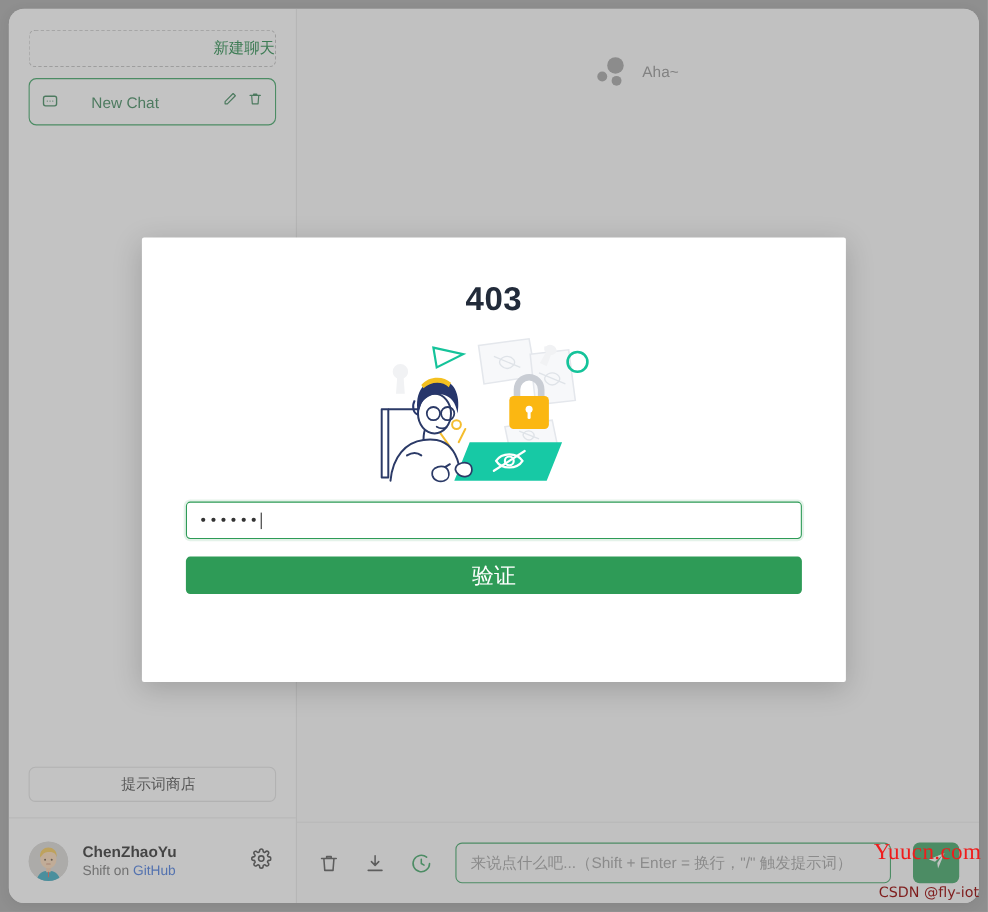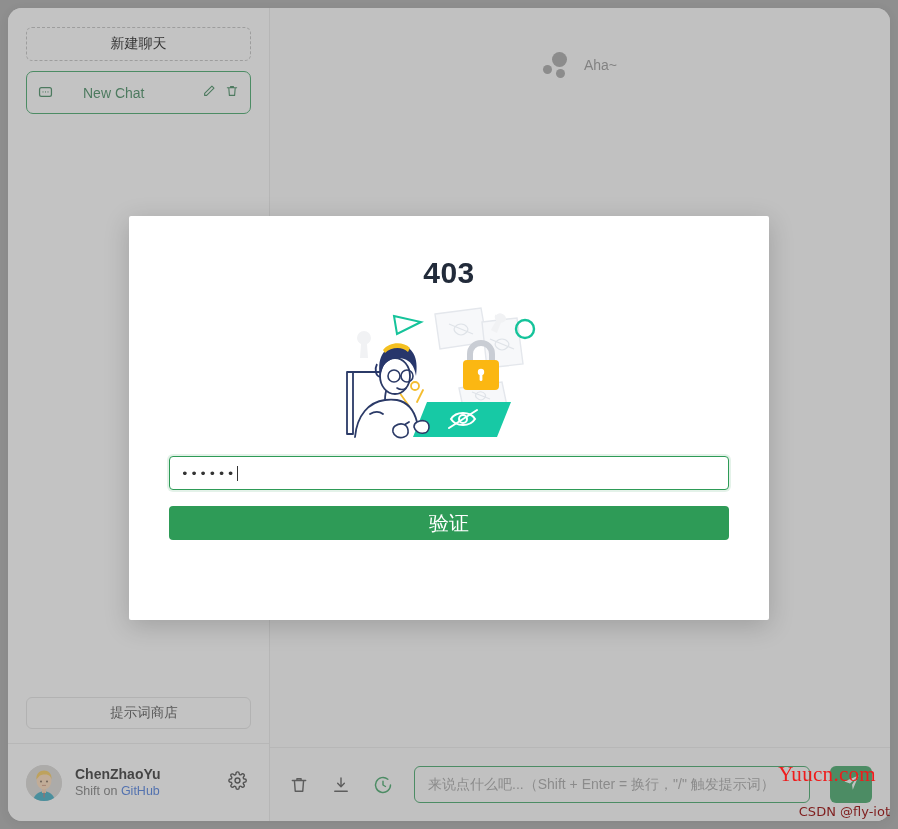--- a/index.html
+++ b/index.html
@@ -18,22 +18,22 @@
   
   .sidebar{
     width:262px;height:100%;background:#fafafa;
     border-right:1px solid #e3e3e3;
     display:flex;flex-direction:column;box-sizing:border-box;
     position:relative;
   }
   .sb-top{padding:19px 18px 0 18px;}
   .new-chat-btn{
     height:34px;border:1px dashed #b9b9b9;border-radius:6px;
-    display:flex;align-items:center;justify-content:center;
-    font-size:14px;color:#000000;background:transparent;cursor:pointer;
+    display:flex;align-items:center;justify-content:flex-end;
+    font-size:14px;color:#15803d;background:transparent;cursor:pointer;
     width:100%;box-sizing:border-box;
   }
   .chat-list{padding:10px 18px 0 18px;flex:0 0 auto;}
   .chat-item{
     height:43px;border:1px solid #2e9b57;border-radius:7px;
     display:flex;align-items:center;padding:0 11px;box-sizing:border-box;
     gap:9px;background:transparent;cursor:pointer;
   }
   .chat-item .ci-label{
     font-size:14px;color:#2f7d4f;flex:1;white-space:nowrap;overflow:hidden;margin-left:21px;
@@ -118,21 +118,21 @@
   }
   .caret{display:inline-block;width:1px;height:15px;background:#333;margin-left:1px;vertical-align:-3px;}
   .verify-btn{
     margin-top:16px;height:34px;background:#2e9b57;border-radius:4px;
     display:flex;align-items:center;justify-content:center;
     color:#fff;font-size:20px;cursor:pointer;
   }
 
   
   .wm-red{
-    position:absolute;right:22px;top:762px;font-family:"Liberation Serif","DejaVu Serif",serif;
+    position:absolute;right:6px;top:762px;font-family:"Liberation Serif","DejaVu Serif",serif;
     font-size:21px;color:#ef1c1c;letter-spacing:.3px;
   }
   .wm-gray{
     position:absolute;right:8px;top:804px;font-size:13px;color:#7f1d1d;
     font-family:"DejaVu Sans",sans-serif;
   }
 </style>
 </head>
 <body>
 

